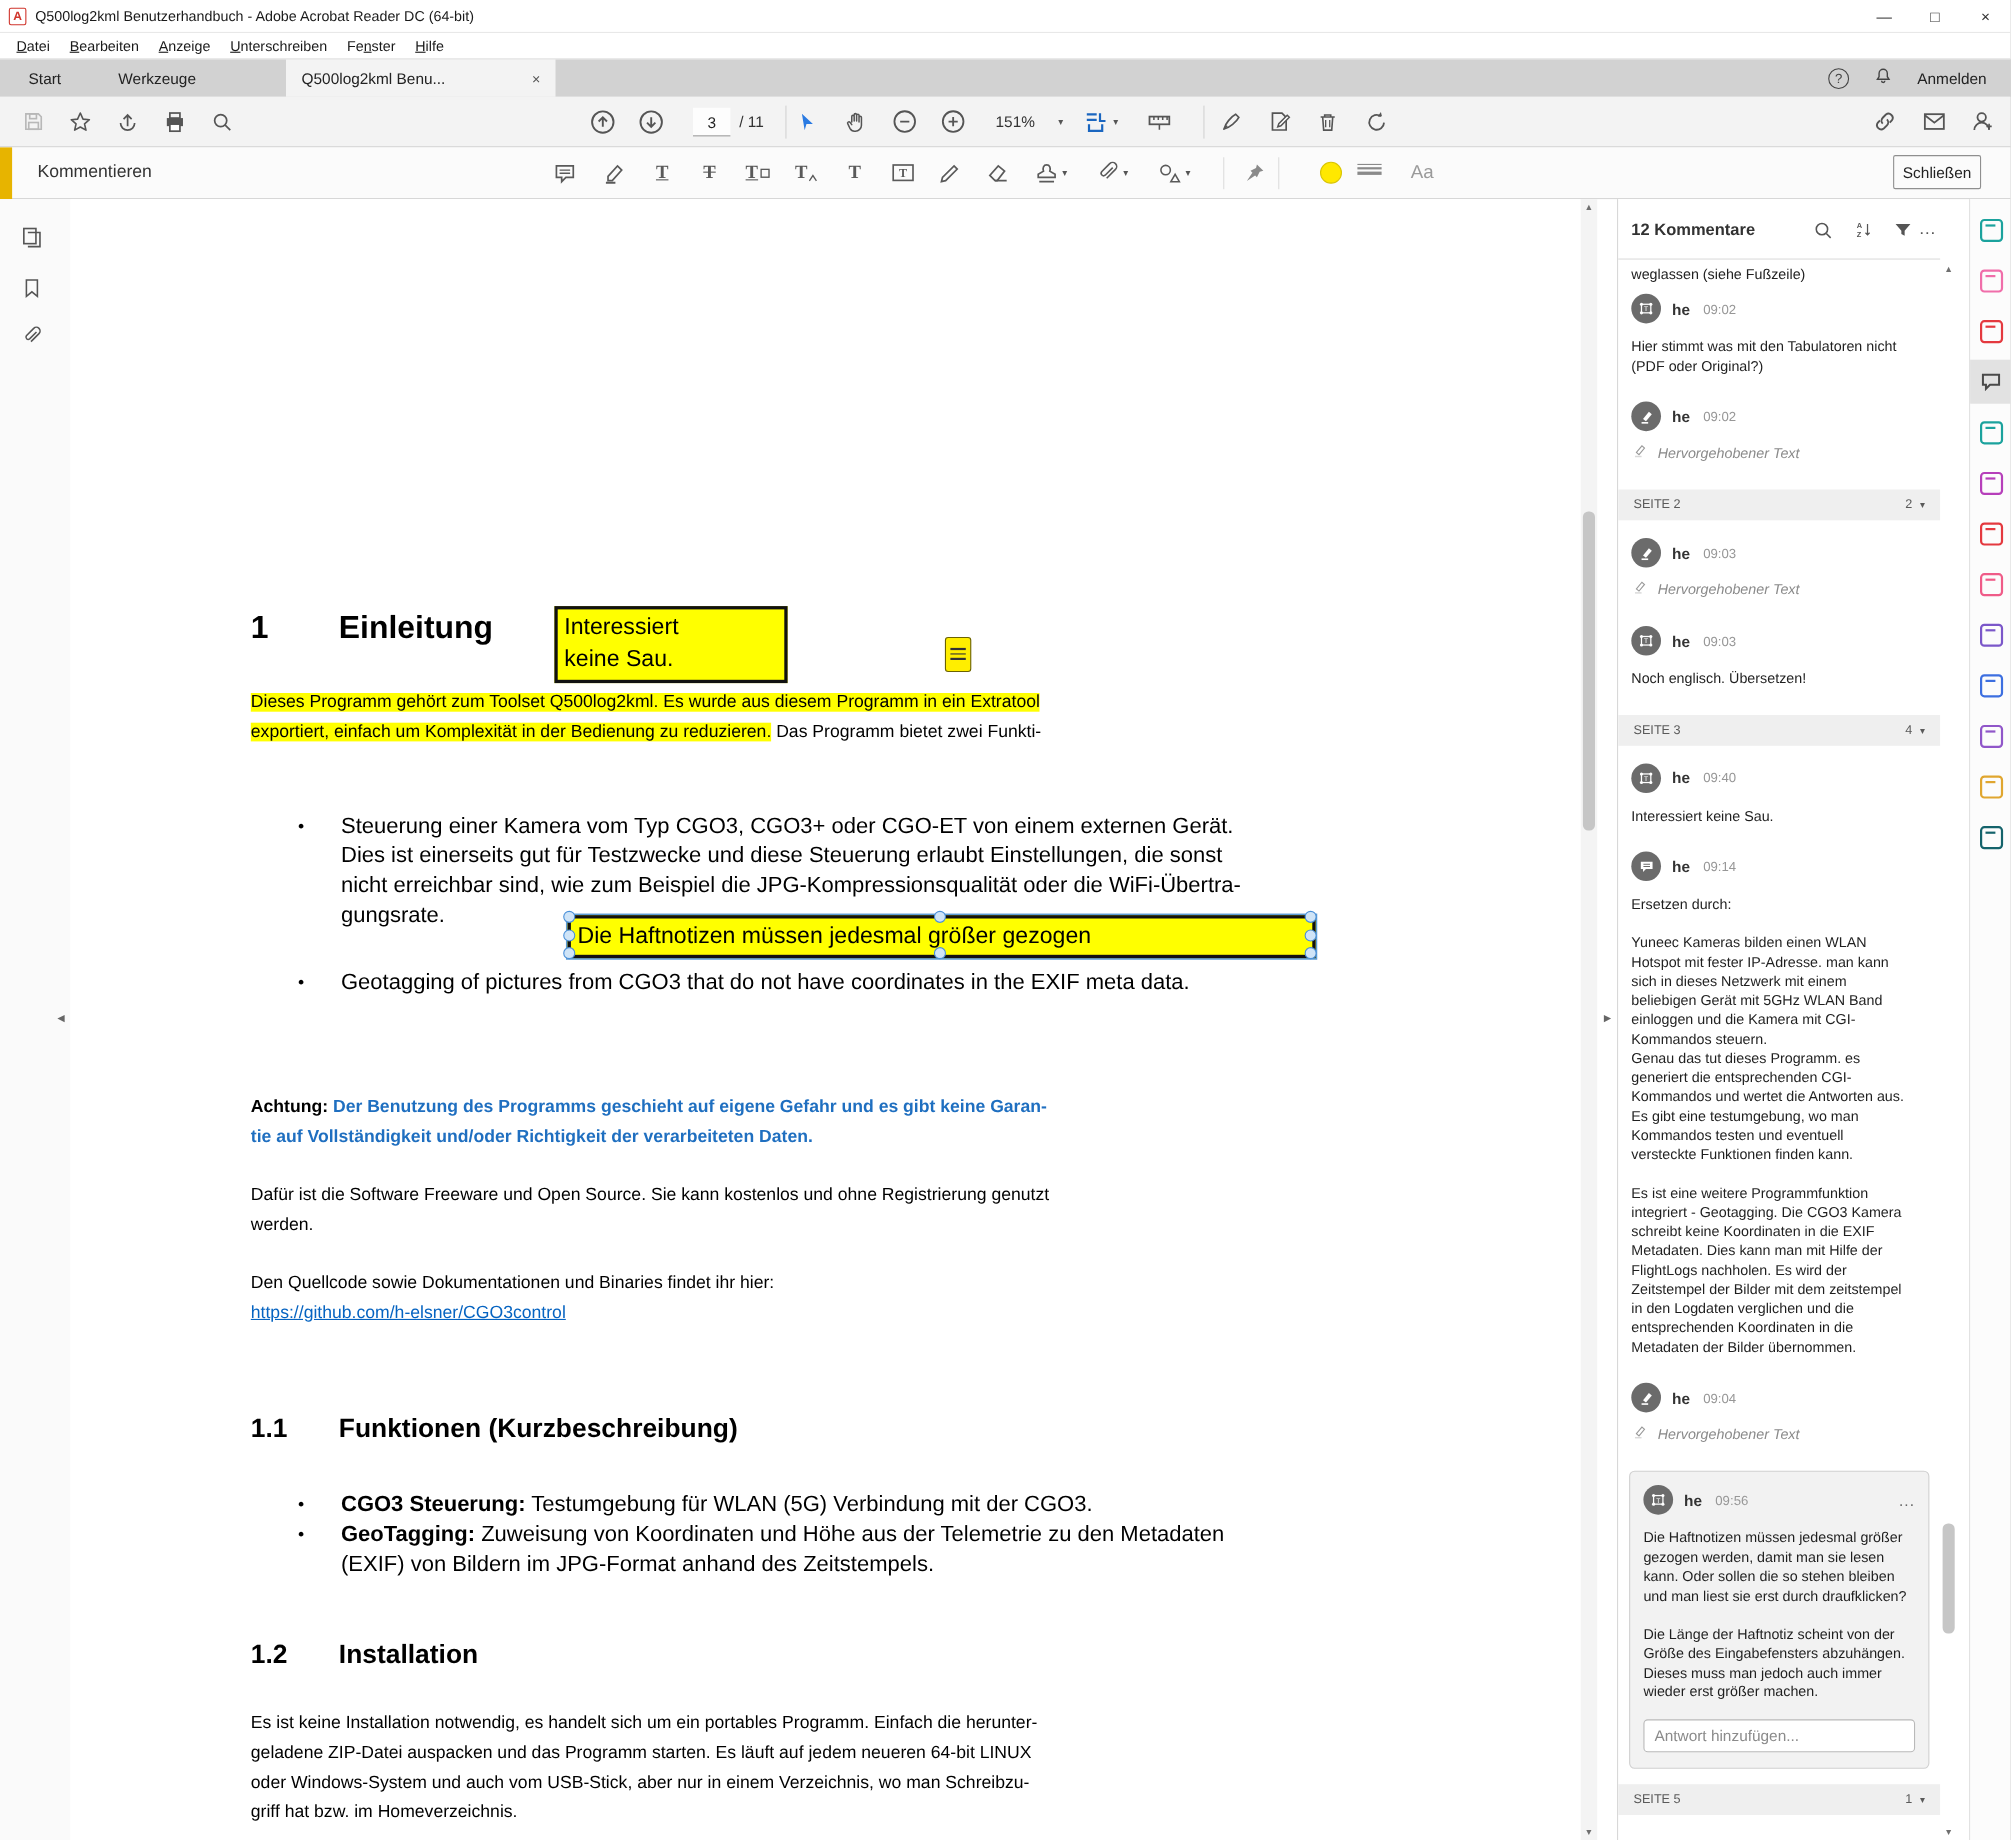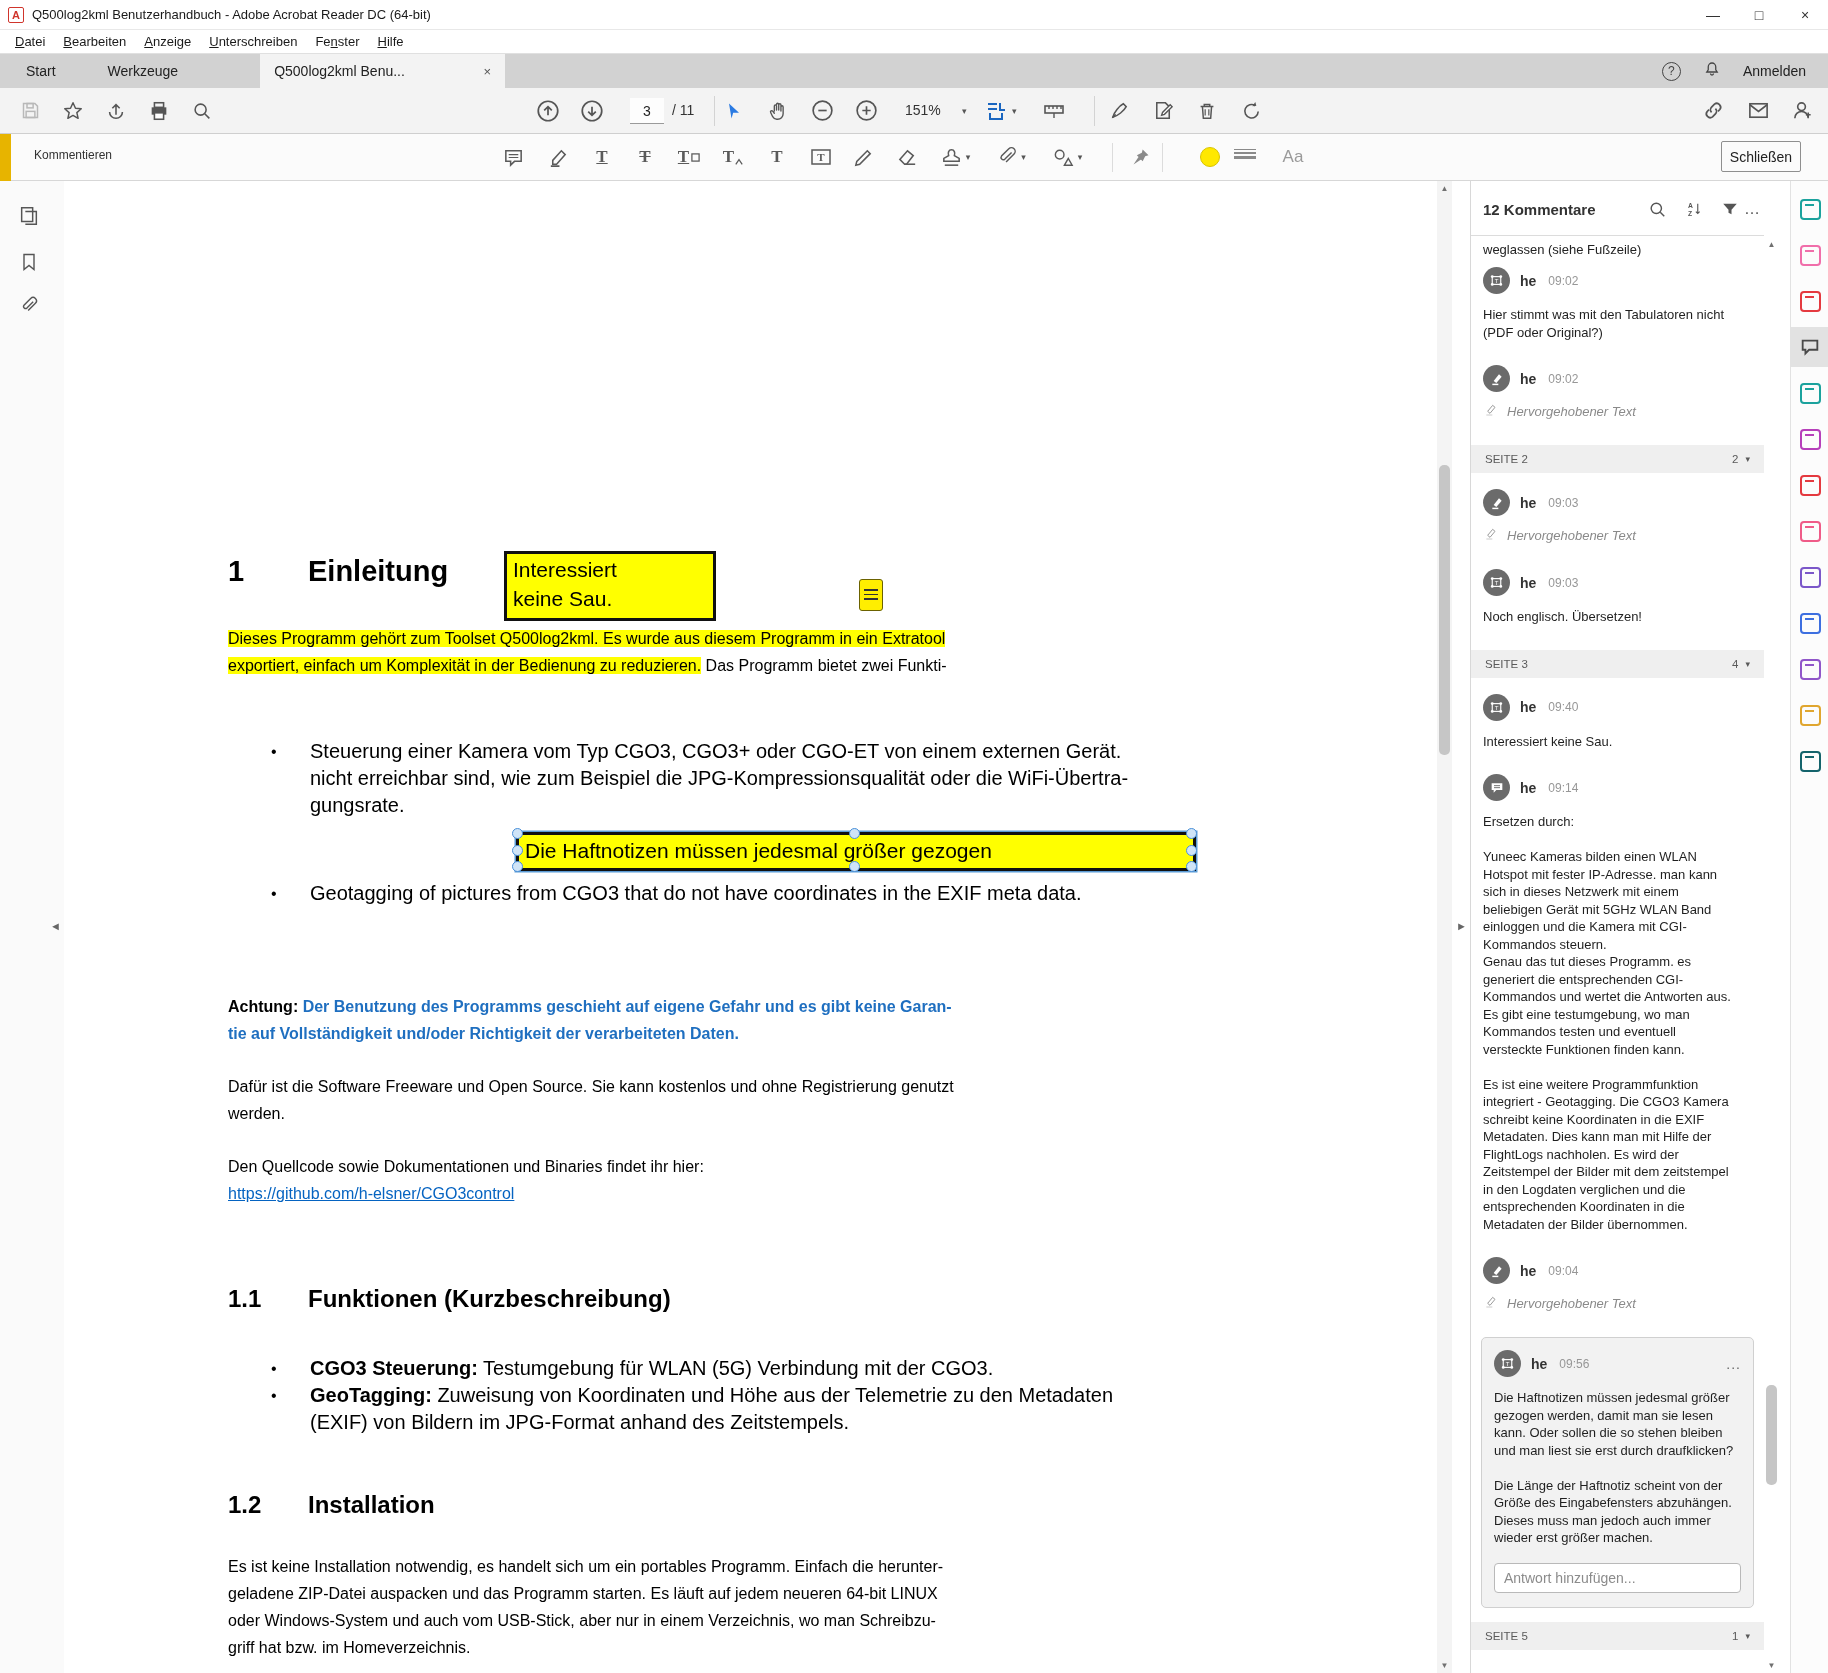--- a/index.html
+++ b/index.html
@@ -33,21 +33,21 @@
   .tb svg { display:block; }
   .tb-sep { position:absolute; top:8px; width:1px; height:30px; background:#d3d3d3; }
   .page-input { position:absolute; left:630px; top:10px; width:34px; height:26px; border:none; border-bottom:1px solid #9a9a9a; background:#fdfdfd; text-align:center; font-size:14px; color:#222; font-family:"Liberation Sans",sans-serif; }
   .page-count { position:absolute; left:672px; top:14px; font-size:14px; color:#333; }
   .zoom-level { position:absolute; left:905px; top:14px; font-size:14px; color:#333; }
   .caret { font-size:9px; color:#555; margin-left:3px; }
   .caret-abs { position:absolute; top:18px; font-size:9px; color:#555; }
   
   .commentbar { position:absolute; left:0; top:134px; width:100%; height:47px; background:#fbfbfb; border-bottom:1px solid #d7d7d7; }
   .cb-accent { position:absolute; left:0; top:0; width:11px; height:47px; background:#e7b400; }
-  .cb-label { position:absolute; left:34px; top:14px; font-size:12px; color:#333; }
+  .cb-label { position:absolute; left:34px; top:14px; font-size:16px; color:#333; }
   .cb { position:absolute; top:50%; transform:translateY(-50%); display:flex; align-items:center; justify-content:center; width:34px; height:34px; color:#5a5a5a; }
   .cb .T { font-size:17px; color:#5a5a5a; font-weight:bold; font-family:"Liberation Serif",serif; }
   .cb-sep { position:absolute; top:9px; width:1px; height:29px; background:#dcdcdc; }
   .color-dot { width:20px; height:20px; border-radius:50%; background:#ffe800; border:1px solid #d9c400; }
   .lines-icon span { display:block; background:#8a8a8a; margin:2px 0; width:22px; }
   .aa { font-size:17px; color:#9a9a9a; }
   .close-btn { position:absolute; left:1721px; top:7px; width:80px; height:31px; border:1px solid #8f8f8f; border-radius:2px; background:#fbfbfb; font-size:14px; color:#222; display:flex; align-items:center; justify-content:center; }
   
   .left-rail { position:absolute; left:0; top:181px; width:64px; height:1492px; background:#fafafa; }
   .lr-icon { position:absolute; left:16px; width:26px; height:26px; display:flex; align-items:center; justify-content:center; color:#555; }
@@ -406,20 +406,21 @@
         <span></span>
       </div>
       <div class="doc-para" style="top: 444px;">
         <div class="doc-line"><span class="hl">Dieses Programm gehört zum Toolset Q500log2kml. Es wurde aus diesem Programm in ein Extratool</span></div>
         <div class="doc-line"><span class="hl">exportiert, einfach um Komplexität in der Bedienung zu reduzieren.</span><span> Das Programm bietet zwei Funkti-</span></div>
       </div>
       <div class="doc-bullet" style="top: 557px;">
         <span class="dot">•</span>
         <div>
           <div class="doc-line"><span>Steuerung einer Kamera vom Typ CGO3, CGO3+ oder CGO-ET von einem externen Gerät.</span></div>
+          <div class="doc-line"><span>Dies ist einerseits gut für Testzwecke und diese Steuerung erlaubt Einstellungen, die sonst</span></div>
           <div class="doc-line"><span>nicht erreichbar sind, wie zum Beispiel die JPG-Kompressionsqualität oder die WiFi-Übertra-</span></div>
           <div class="doc-line"><span>gungsrate.</span></div>
         </div>
       </div>
       <div class="annot-box selected" style="left: 452px; width: 680px; height: 39px; top: 651px;">Die Haftnotizen müssen jedesmal größer gezogen<div class="handle" style="left: calc(0% - 7px); top: calc(0% - 7px);"></div><div class="handle" style="left: calc(50% - 7px); top: calc(0% - 7px);"></div><div class="handle" style="left: calc(100% - 7px); top: calc(0% - 7px);"></div><div class="handle" style="left: calc(0% - 7px); top: calc(50% - 7px);"></div><div class="handle" style="left: calc(100% - 7px); top: calc(50% - 7px);"></div><div class="handle" style="left: calc(0% - 7px); top: calc(100% - 7px);"></div><div class="handle" style="left: calc(50% - 7px); top: calc(100% - 7px);"></div><div class="handle" style="left: calc(100% - 7px); top: calc(100% - 7px);"></div></div>
       <div class="doc-bullet" style="top: 699px;">
         <span class="dot">•</span>
         <div>
           <div class="doc-line"><span>Geotagging of pictures from CGO3 that do not have coordinates in the EXIF meta data.</span></div>
         </div>

